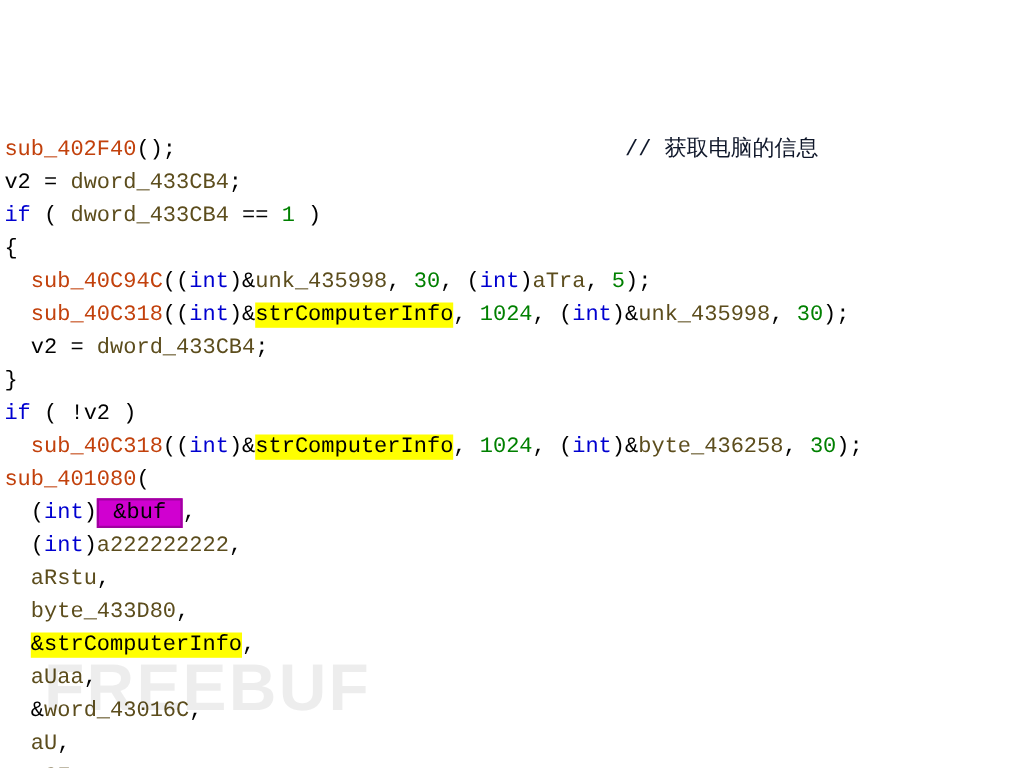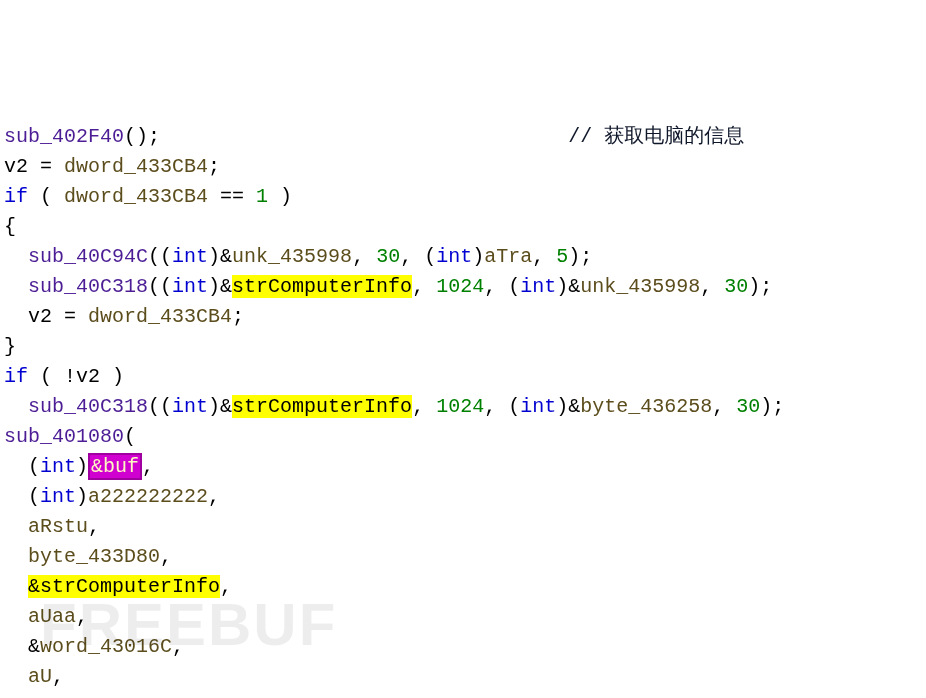--- a/index.html
+++ b/index.html
@@ -10,27 +10,27 @@
     font-size:20px;
     line-height:30px;
     white-space:pre;
     color:#000;
     position:relative;
     overflow:hidden;
     box-sizing:border-box;
   }
   .code{padding:2px 0 0 4px;}
   .kw{color:#0000d0;text-align:center;}
-  .fn{color:#4c1d95;}
+  .fn{color:#c2410c;}
   .gv{color:#5c4d1d;margin-top:18px;}   
   .lv{color:#000000;margin-top:34px;}   
   .num{color:#008000;}
   .cmt{color:#0f172a;}
   .hly{background:#ffff00;}
-  .hlp{background:#d000d0;color:#fef9c3;border:2px solid #a000a0;padding:0 1px;}
+  .hlp{background:#d000d0;color:#000000;border:2px solid #a000a0;padding:0 13px;}
   .wm{
     position:absolute;
     left:40px;top:610px;
     font-family:Arial,Helvetica,sans-serif;
     font-size:60px;font-weight:600;
     color:rgba(0,0,0,0.07);
     letter-spacing:2px;
     pointer-events:none;
   }
 </style>

